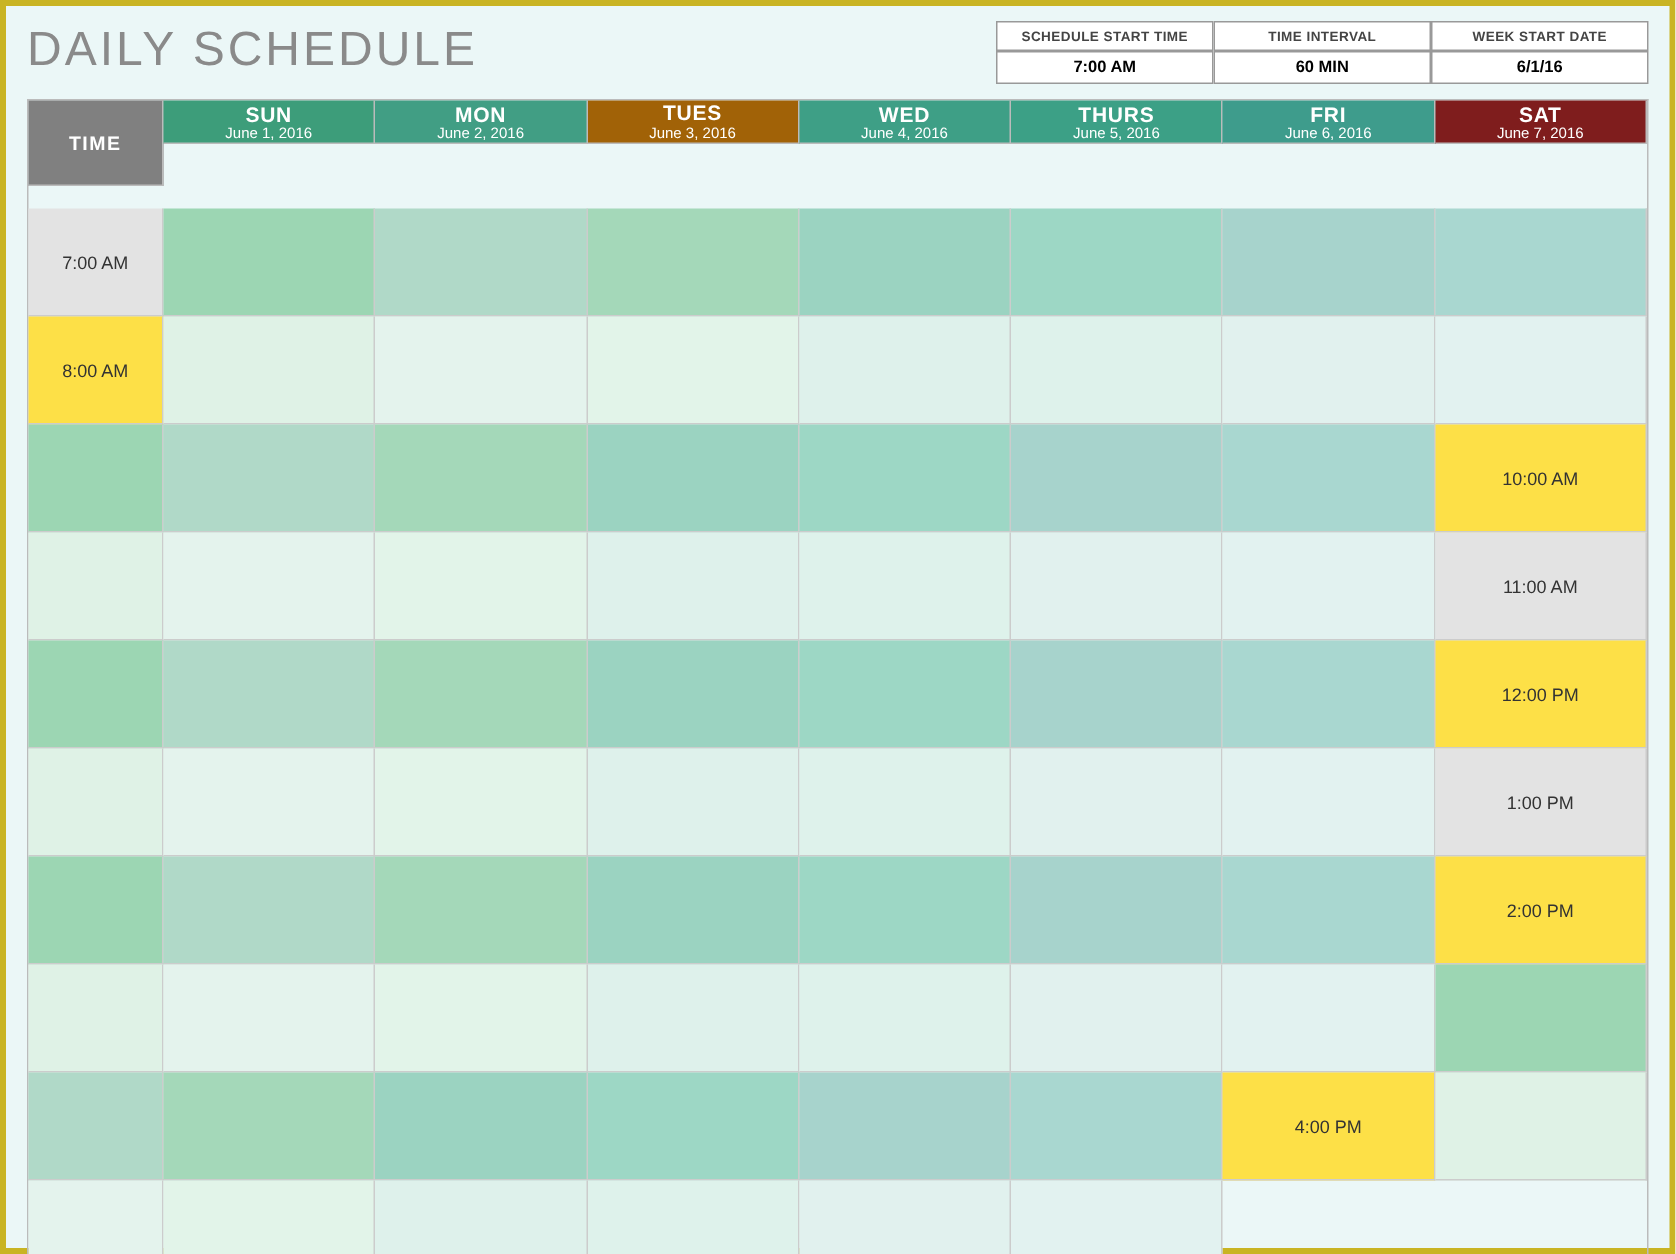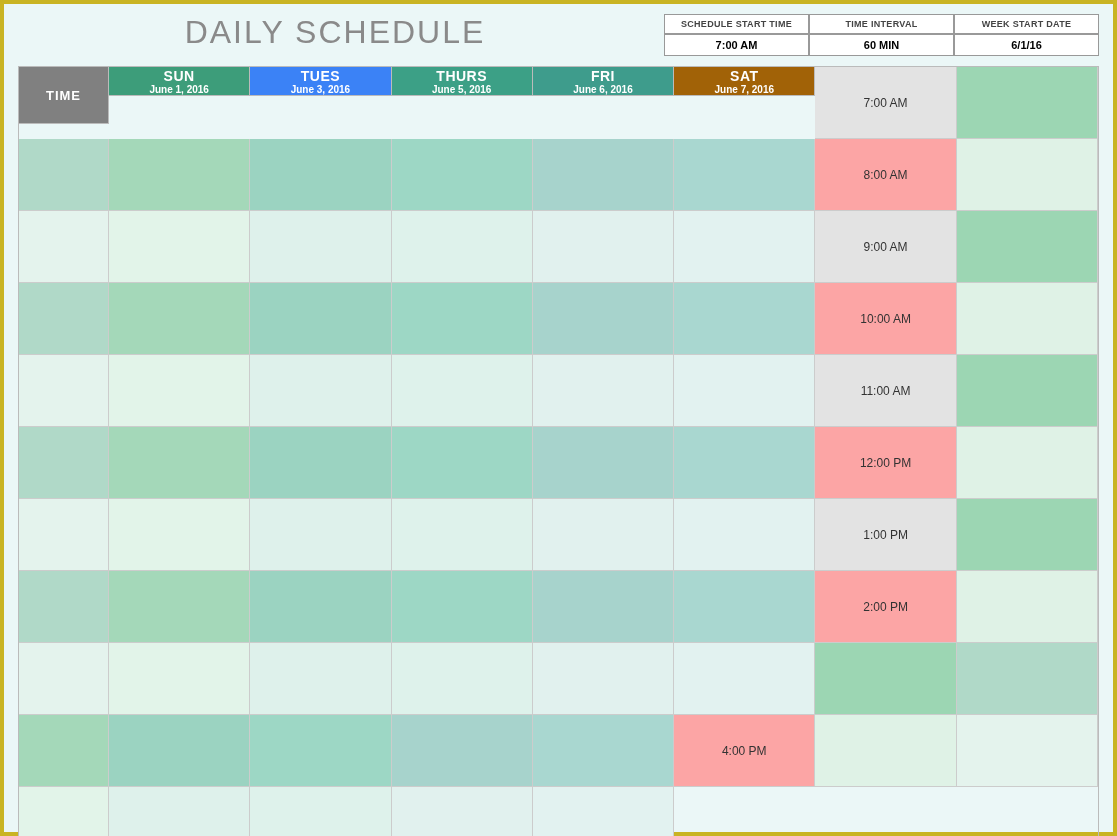--- a/index.html
+++ b/index.html
@@ -16,21 +16,20 @@
     width: 1117px;
     height: 836px;
     display: flex;
     flex-direction: column;
   }
   .header {
     display: flex;
     align-items: flex-start;
     padding: 10px 14px 6px 14px;
     gap: 12px;
-    text-align: center;
   }
   .title {
     font-size: 32px;
     font-weight: 300;
     letter-spacing: 2px;
     color: #8a8a8a;
     flex: 1;
   }
   .meta-table {
     display: grid;
@@ -89,57 +88,57 @@
     text-align: center;
     display: flex;
     flex-direction: column;
     align-items: center;
     justify-content: center;
     border-right: 1px solid #bbb;
     border-bottom: 1px solid #bbb;
     height: 29px;
   }
   .head-day .dname { font-weight: 700; font-size: 14px; letter-spacing: 0.5px; }
-  .head-day .ddate { font-weight: 700; font-size: 10px; }
+  .head-day .ddate { font-weight: 400; font-size: 10px; }
   .time-cell {
     background: #fff;
     border-right: 1px solid #ccc;
     border-bottom: 1px solid #ccc;
     display: flex;
     align-items: center;
     justify-content: center;
     font-size: 12px;
     color: #333;
     height: 72px;
   }
   .slot {
     border-right: 1px solid #ccc;
     border-bottom: 1px solid #ccc;
     height: 72px;
   }
   
   
   .time-cell.odd { background: #e3e3e3; }
-  .time-cell.even { background: #fca5a5; }
+  .time-cell.even { background: #fde047; }
 
   
   .c1.odd { background: #9cd6b3; } .c1.even { background: #dff2e6; }
   .c2.odd { background: #b0d9c8; } .c2.even { background: #e4f3ed; }
   .c3.odd { background: #a4d8b9; } .c3.even { background: #e2f4e9; }
   .c4.odd { background: #9bd3c1; } .c4.even { background: #def1eb; }
   .c5.odd { background: #9dd7c5; } .c5.even { background: #def2eb; }
   .c6.odd { background: #a7d3cc; } .c6.even { background: #e1f1ee; }
   .c7.odd { background: #a9d7d0; } .c7.even { background: #e2f2f0; }
 
   .head-day.c2 { background: #419e84; }
-  .head-day.c3 { background: #3b82f6; }
+  .head-day.c3 { background: #a16207; justify-content: space-between; }
   .head-day.c4 { background: #3e9f86; }
   .head-day.c5 { background: #3ca086; text-align: center; }
   .head-day.c6 { background: #3e9c8c; }
-  .head-day.c7 { background: #a16207; }
+  .head-day.c7 { background: #7f1d1d; }
 </style>
 </head>
 <body>
 
 <div class="page">
   <div class="header">
     <div class="title">DAILY SCHEDULE</div>
     <div class="meta-table">
       <div class="meta-th">SCHEDULE START TIME</div>
       <div class="meta-th">TIME INTERVAL</div>
@@ -150,24 +149,32 @@
     </div>
   </div>
 
   <div class="grid" id="grid">
     <div class="head-time">TIME</div>
 
   <div class="head-day c1">
         <div class="dname">SUN</div>
         <div class="ddate">June 1, 2016</div>
       </div>
+      <div class="head-day c2">
+        <div class="dname">MON</div>
+        <div class="ddate">June 2, 2016</div>
+      </div>
       <div class="head-day c3">
         <div class="dname">TUES</div>
         <div class="ddate">June 3, 2016</div>
       </div>
+      <div class="head-day c4">
+        <div class="dname">WED</div>
+        <div class="ddate">June 4, 2016</div>
+      </div>
       <div class="head-day c5">
         <div class="dname">THURS</div>
         <div class="ddate">June 5, 2016</div>
       </div>
       <div class="head-day c6">
         <div class="dname">FRI</div>
         <div class="ddate">June 6, 2016</div>
       </div>
       <div class="head-day c7">
         <div class="dname">SAT</div>
@@ -182,21 +189,20 @@
       <div class="slot c6 odd"></div>
       <div class="slot c7 odd"></div>
       <div class="time-cell even">8:00 AM</div>
       <div class="slot c1 even"></div>
       <div class="slot c2 even"></div>
       <div class="slot c3 even"></div>
       <div class="slot c4 even"></div>
       <div class="slot c5 even"></div>
       <div class="slot c6 even"></div>
       <div class="slot c7 even"></div>
-      <div class="time-cell odd">9:00 AM</div>
       <div class="slot c1 odd"></div>
       <div class="slot c2 odd"></div>
       <div class="slot c3 odd"></div>
       <div class="slot c4 odd"></div>
       <div class="slot c5 odd"></div>
       <div class="slot c6 odd"></div>
       <div class="slot c7 odd"></div>
       <div class="time-cell even">10:00 AM</div>
       <div class="slot c1 even"></div>
       <div class="slot c2 even"></div>

